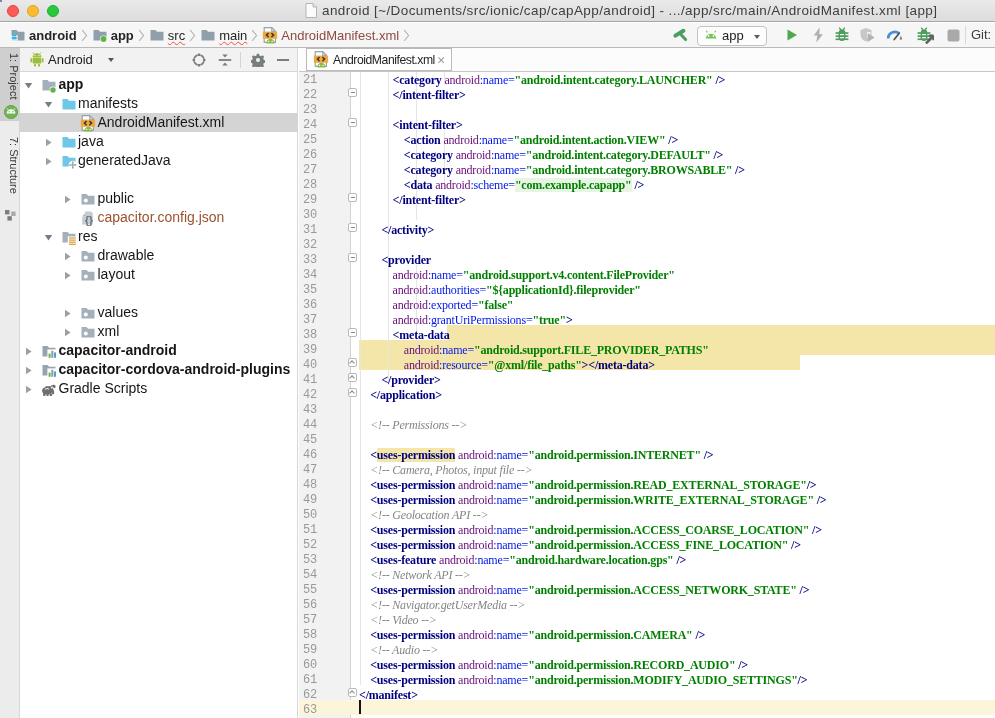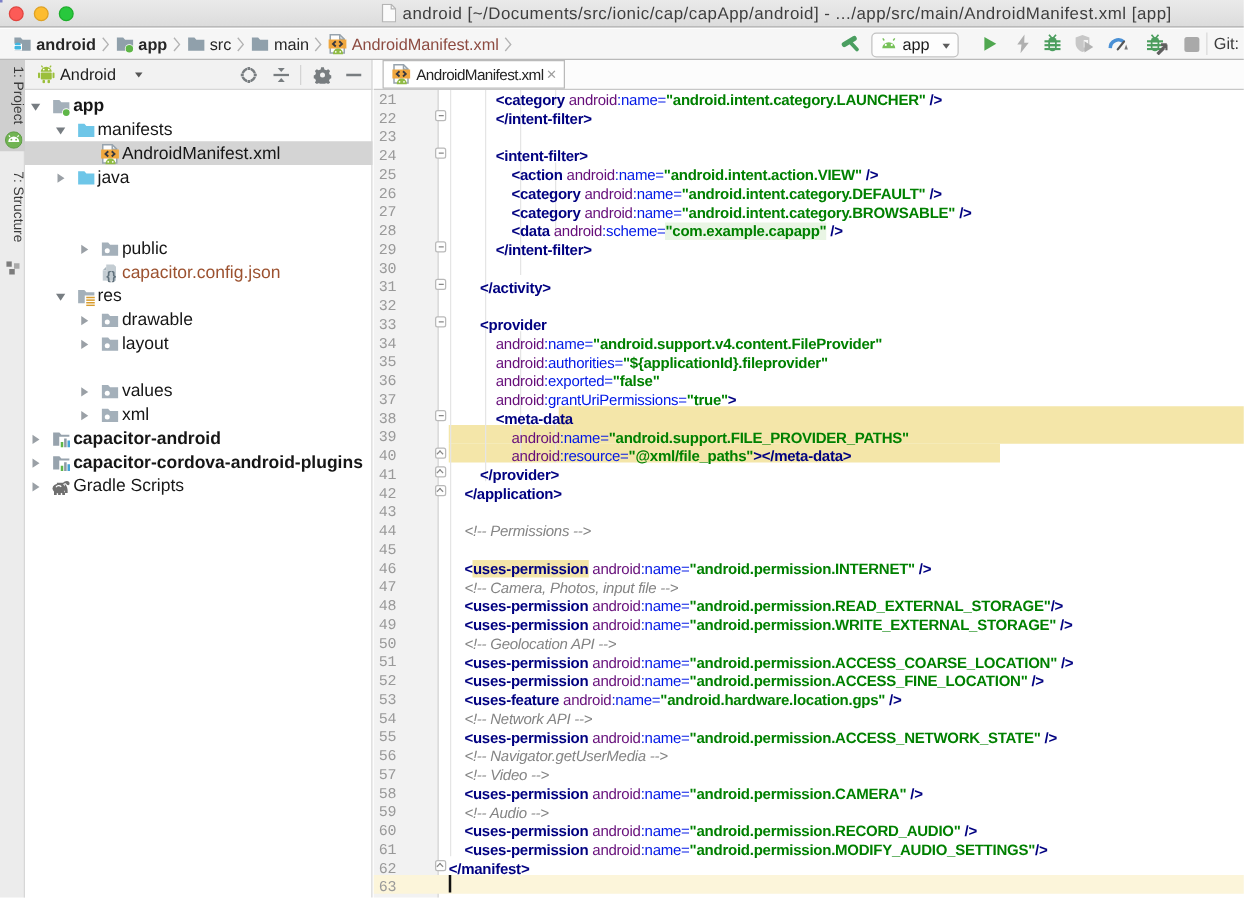--- a/index.html
+++ b/index.html
@@ -7,21 +7,21 @@
 
 #titlebar { position:absolute; left:0; top:0; width:995px; height:22px;
   background:linear-gradient(#eaeaea,#dcdcdc); border-bottom:1px solid #a6a6a6; }
 .tl { position:absolute; top:5px; width:12px; height:12px; border-radius:50%; }
 #title { position:absolute; left:305px; top:0; height:22px; line-height:21px; font-size:13.5px; letter-spacing:0.4px; color:#3e3e3e; white-space:nowrap; }
 #title svg { vertical-align:-3px; margin-right:5px; }
 
 
 #navbar { position:absolute; left:0; top:23px; width:995px; height:25px; background:#f6f6f6; border-bottom:1px solid #b9b9b9; }
 .crumb { position:absolute; top:0; height:24px; display:flex; align-items:center; font-size:13px; color:#262626; white-space:nowrap; }
-.wavy { text-decoration-style:wavy; text-decoration-color:#fc4943; text-decoration-thickness:1px; text-underline-offset:1px; }
+.wavy { text-decoration:underline; text-decoration-style:wavy; text-decoration-color:#fc4943; text-decoration-thickness:1px; text-underline-offset:1px; }
 .toolic { position:absolute; top:3px; width:18px; height:18px; display:flex; align-items:center; justify-content:center; }
 #combo { position:absolute; left:697px; top:2.5px; width:70px; height:20px; background:#fdfdfd; border:1px solid #c2c2c2; border-radius:4px; font-size:13px; color:#1c1c1c; display:flex; align-items:center; padding-left:6px; }
 #combo .arr { position:absolute; right:6px; top:8px; width:0; height:0; border-left:3.5px solid transparent; border-right:3.5px solid transparent; border-top:4px solid #5c5c5c; }
 #gitlbl { position:absolute; left:971px; top:4px; font-size:13px; color:#3c3c3c; }
 .vsep { position:absolute; top:3px; width:1px; height:18px; background:#d9d9d9; }
 
 
 #stripe { position:absolute; left:0; top:48px; width:20px; height:670px; background:#ececec; border-right:1px solid #d7d7d7; }
 #projtab { position:absolute; left:0; top:48px; width:20px; height:73px; background:#cfcfcf; }
 .vtext { position:absolute; font-size:11px; color:#3a3a3a; white-space:nowrap; transform:rotate(90deg); transform-origin:0 0; }
@@ -42,21 +42,21 @@
 
 
 #tabstrip { position:absolute; left:299px; top:48px; width:696px; height:24px; background:#fcfcfc; border-bottom:1px solid #c7c7c7; }
 #tab { position:absolute; left:7px; top:0px; width:146px; height:23px; background:#fff; border:1px solid #bababa; display:flex; align-items:center; padding-left:6px; font-size:12.2px; letter-spacing:-0.45px; color:#242424; }
 #tab svg { margin-right:4px; }
 #tab .x { position:absolute; right:4px; top:5px; width:12px; height:12px; color:#9e9e9e; font-size:10.5px; line-height:12px; text-align:center; }
 
 
 #gutter { position:absolute; left:299px; top:72px; width:52px; height:646px; background:#f2f2f2; border-right:1px solid #d4d4d4; }
 #gutternums { position:absolute; left:299px; top:72.5px; width:18px; text-align:right; font-family:"Liberation Mono",monospace; font-size:12px; letter-spacing:-0.2px; line-height:15px; color:#999; }
-#code { position:absolute; left:359px; top:72.5px; font-family:Liberation Sans, sans-serif; font-size:12px; letter-spacing:-0.2px; line-height:15px; color:#000; white-space:pre; }
+#code { position:absolute; left:359px; top:72.5px; font-family:Liberation Serif, serif; font-size:12px; letter-spacing:-0.2px; line-height:15px; color:#000; white-space:pre; }
 .cl { height:15px; }
 .tg { color:#000080; font-weight:bold; }
 .ns { color:#660e7a; }
 .an { color:#0017e6; }
 .vl { color:#008000; font-weight:bold; }
 .inj { background:#e9f5e4; }
 .cm { color:#848484; font-style:italic; }
 .whl { background:#f4e6a9; }
 .hlr { position:absolute; background:#f4e6a9; }
 .guide { position:absolute; width:1px; background:#e5e5e5; }
@@ -197,20 +197,34 @@
       </div>
 <div class="trow " style="top:84px">
         <span class="ticon" style="left:23.5px"><svg width="9" height="9" viewBox="0 0 9 9">
             <path d="M2 0.8 L7.6 4.5 L2 8.2 z" fill="#9aa0a6"></path>
           </svg></span>
         <span class="ticon" style="left:40.5px;top:1.5px"><svg width="16" height="16" viewBox="0 0 16 16">
             <path d="M1.5 3 h5 l1.6 1.8 h6.4 v8.7 h-13 z" fill="#6ec6e8"></path>
           </svg></span>
         <span class="tlabel" style="left:58.0px">java</span>
       </div>
+<div class="trow " style="top:103px">
+        <span class="ticon" style="left:23.5px"><svg width="9" height="9" viewBox="0 0 9 9">
+            <path d="M2 0.8 L7.6 4.5 L2 8.2 z" fill="#9aa0a6"></path>
+          </svg></span>
+        <span class="ticon" style="left:40.5px;top:1.5px"><svg width="16" height="16" viewBox="0 0 16 16">
+            <path d="M1.5 3 h5 l1.6 1.8 h6.4 v8.7 h-13 z" fill="#6ec6e8"></path>
+            <circle cx="11.8" cy="12" r="4.2" fill="#fff"></circle>
+            <g stroke="#8d9aa3" stroke-width="1.5" fill="none">
+              <path d="M11.8 8.6 v2.2 M11.8 13.2 v2.2 M8.4 12 h2.2 M13 12 h2.2"></path>
+            </g>
+            <circle cx="11.8" cy="12" r="1.1" fill="#8d9aa3"></circle>
+          </svg></span>
+        <span class="tlabel" style="left:58.0px">generatedJava</span>
+      </div>
 <div class="trow " style="top:141px">
         <span class="ticon" style="left:43.0px"><svg width="9" height="9" viewBox="0 0 9 9">
             <path d="M2 0.8 L7.6 4.5 L2 8.2 z" fill="#9aa0a6"></path>
           </svg></span>
         <span class="ticon" style="left:60.0px;top:1.5px"><svg width="16" height="16" viewBox="0 0 16 16">
             <path d="M1.5 3 h5 l1.6 1.8 h6.4 v8.7 h-13 z" fill="#a4b0ba"></path>
             <circle cx="5.8" cy="9.5" r="2" fill="#ffffff"></circle>
           </svg></span>
         <span class="tlabel" style="left:77.5px">public</span>
       </div>

